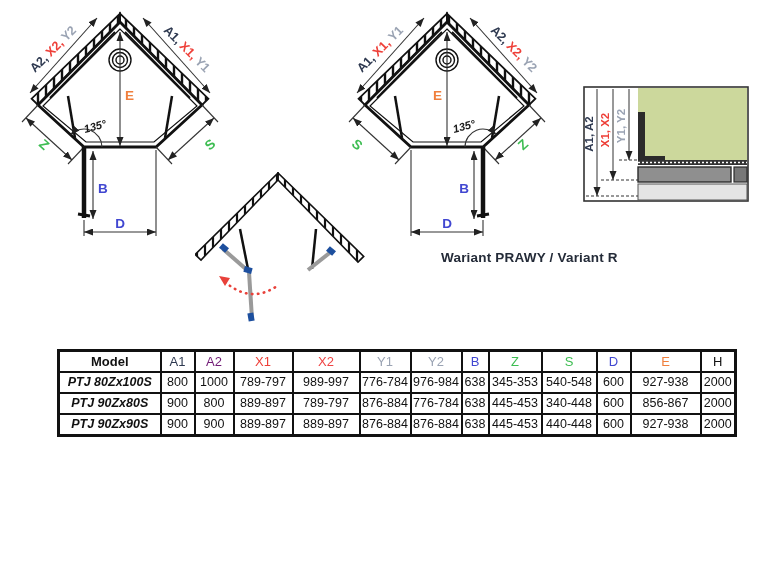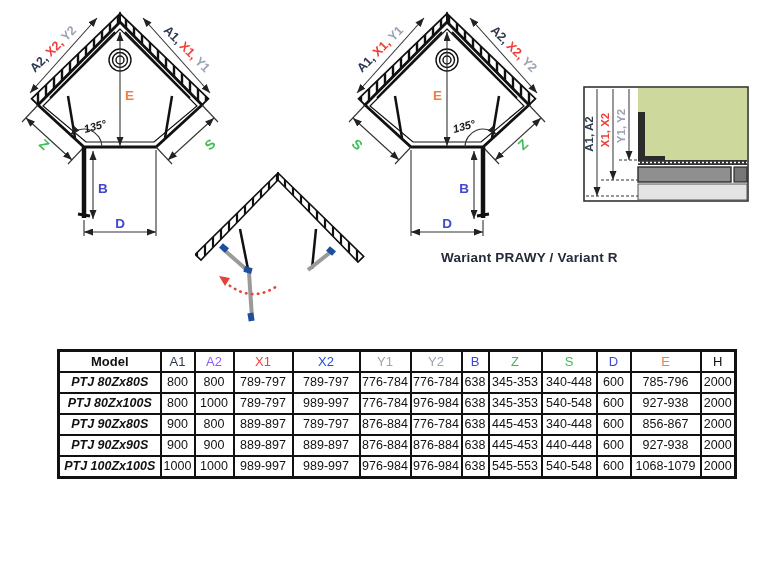--- a/index.html
+++ b/index.html
@@ -227,49 +227,34 @@
         <col style="width: 53px;">
         <col style="width: 55px;">
         <col style="width: 34px;">
         <col style="width: 70px;">
         <col style="width: 35px;">
       </colgroup>
       <thead>
         <tr>
           <th class="model-header" style="color: rgb(17, 17, 17);">Model</th>
           <th style="color: rgb(46, 57, 80);">A1</th>
-          <th style="color: #8b5cf6;">A2</th>
+          <th style="color: #701a75;">A2</th>
           <th style="color: rgb(238, 63, 56); border-radius: 6px;">X1</th>
-          <th style="color: #1d4ed8;">X2</th>
+          <th style="color: #ef4444;">X2</th>
           <th style="color: rgb(154, 163, 179);">Y1</th>
           <th style="color: rgb(154, 163, 179);">Y2</th>
           <th style="color: rgb(65, 71, 209);">B</th>
           <th style="color: rgb(61, 189, 82);">Z</th>
           <th style="color: rgb(61, 189, 82);">S</th>
           <th style="color: rgb(65, 71, 209);">D</th>
           <th style="color: rgb(240, 127, 60);">E</th>
           <th style="color: rgb(17, 17, 17);">H</th>
         </tr>
       </thead>
       <tbody>
-        <tr>
-          <td class="model-cell">PTJ 80Zx80S</td>
-          <td>800</td>
-          <td>800</td>
-          <td>789-797</td>
-          <td>789-797</td>
-          <td>776-784</td>
-          <td>776-784</td>
-          <td>638</td>
-          <td>345-353</td>
-          <td>340-448</td>
-          <td>600</td>
-          <td>785-796</td>
-          <td>2000</td>
-        </tr>
         <tr>
           <td class="model-cell">PTJ 80Zx100S</td>
           <td>800</td>
           <td>1000</td>
           <td>789-797</td>
           <td>989-997</td>
           <td>776-784</td>
           <td>976-984</td>
           <td>638</td>
           <td>345-353</td>
@@ -301,31 +286,16 @@
           <td>889-897</td>
           <td>876-884</td>
           <td>876-884</td>
           <td>638</td>
           <td>445-453</td>
           <td>440-448</td>
           <td>600</td>
           <td>927-938</td>
           <td>2000</td>
         </tr>
-        <tr>
-          <td class="model-cell">PTJ 100Zx100S</td>
-          <td>1000</td>
-          <td>1000</td>
-          <td>989-997</td>
-          <td>989-997</td>
-          <td>976-984</td>
-          <td>976-984</td>
-          <td>638</td>
-          <td>545-553</td>
-          <td>540-548</td>
-          <td>600</td>
-          <td>1068-1079</td>
-          <td>2000</td>
-        </tr>
       </tbody>
     </table>
 
 </div>
 
 </body></html>

